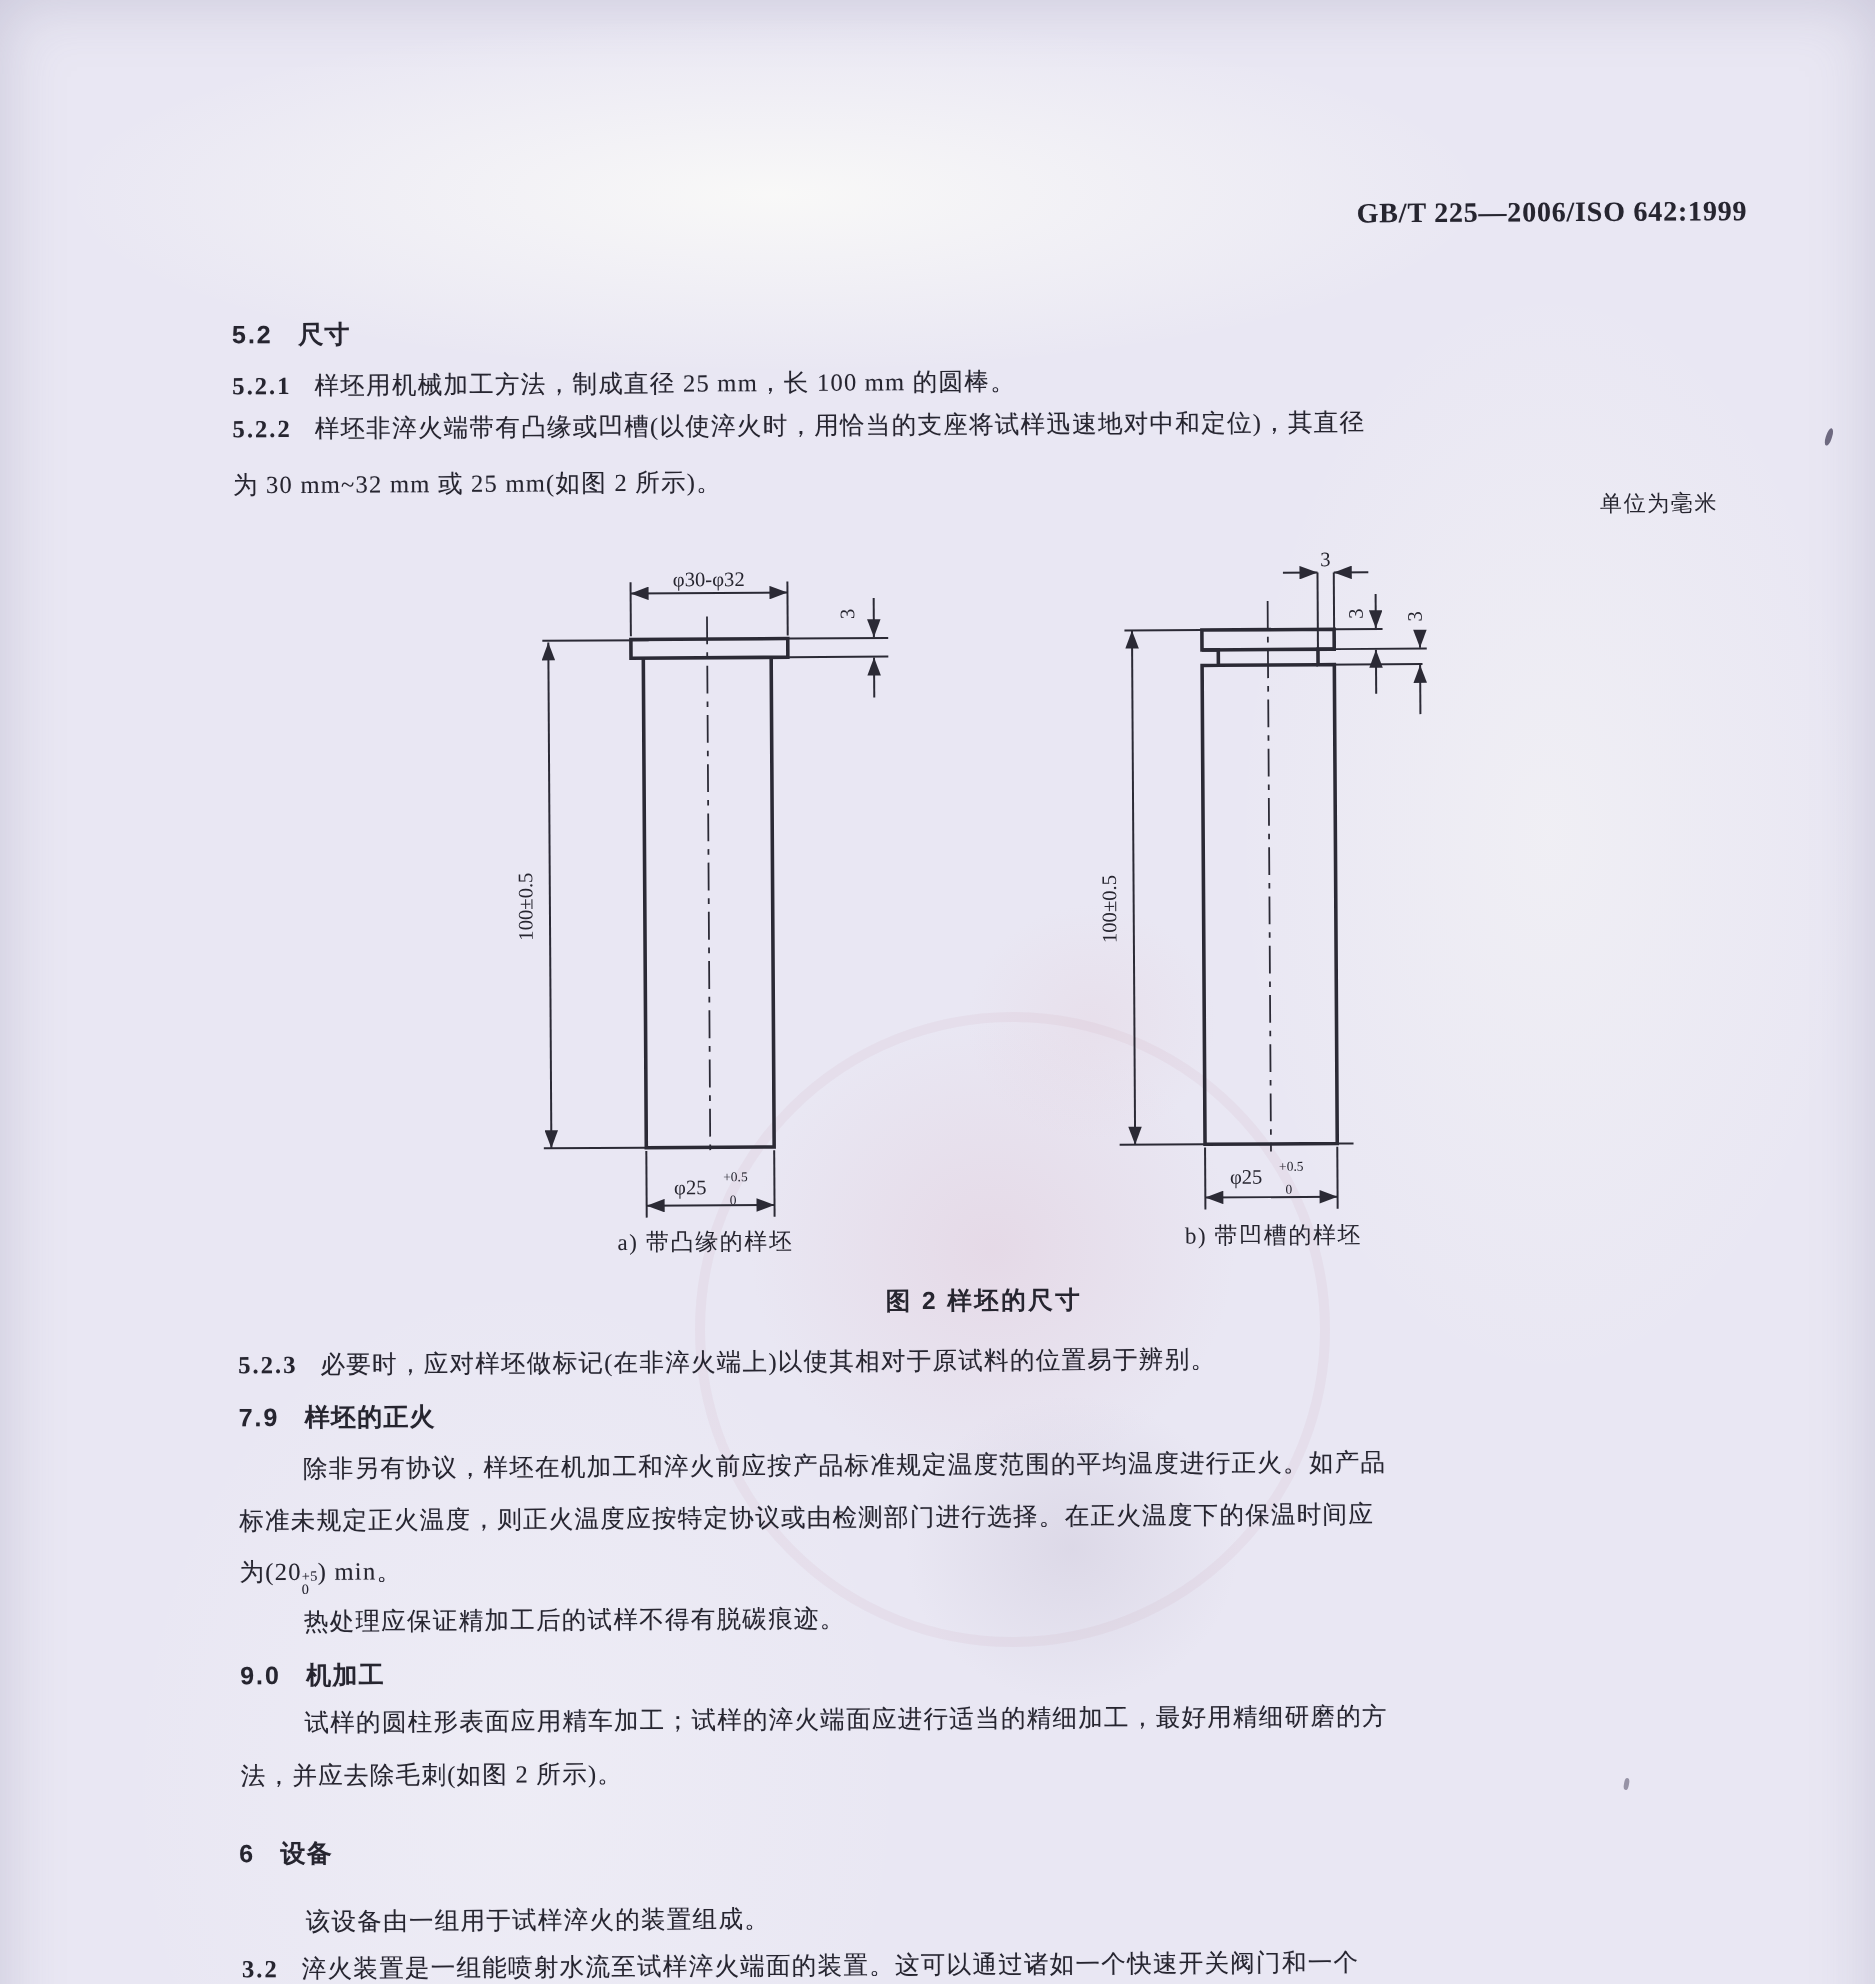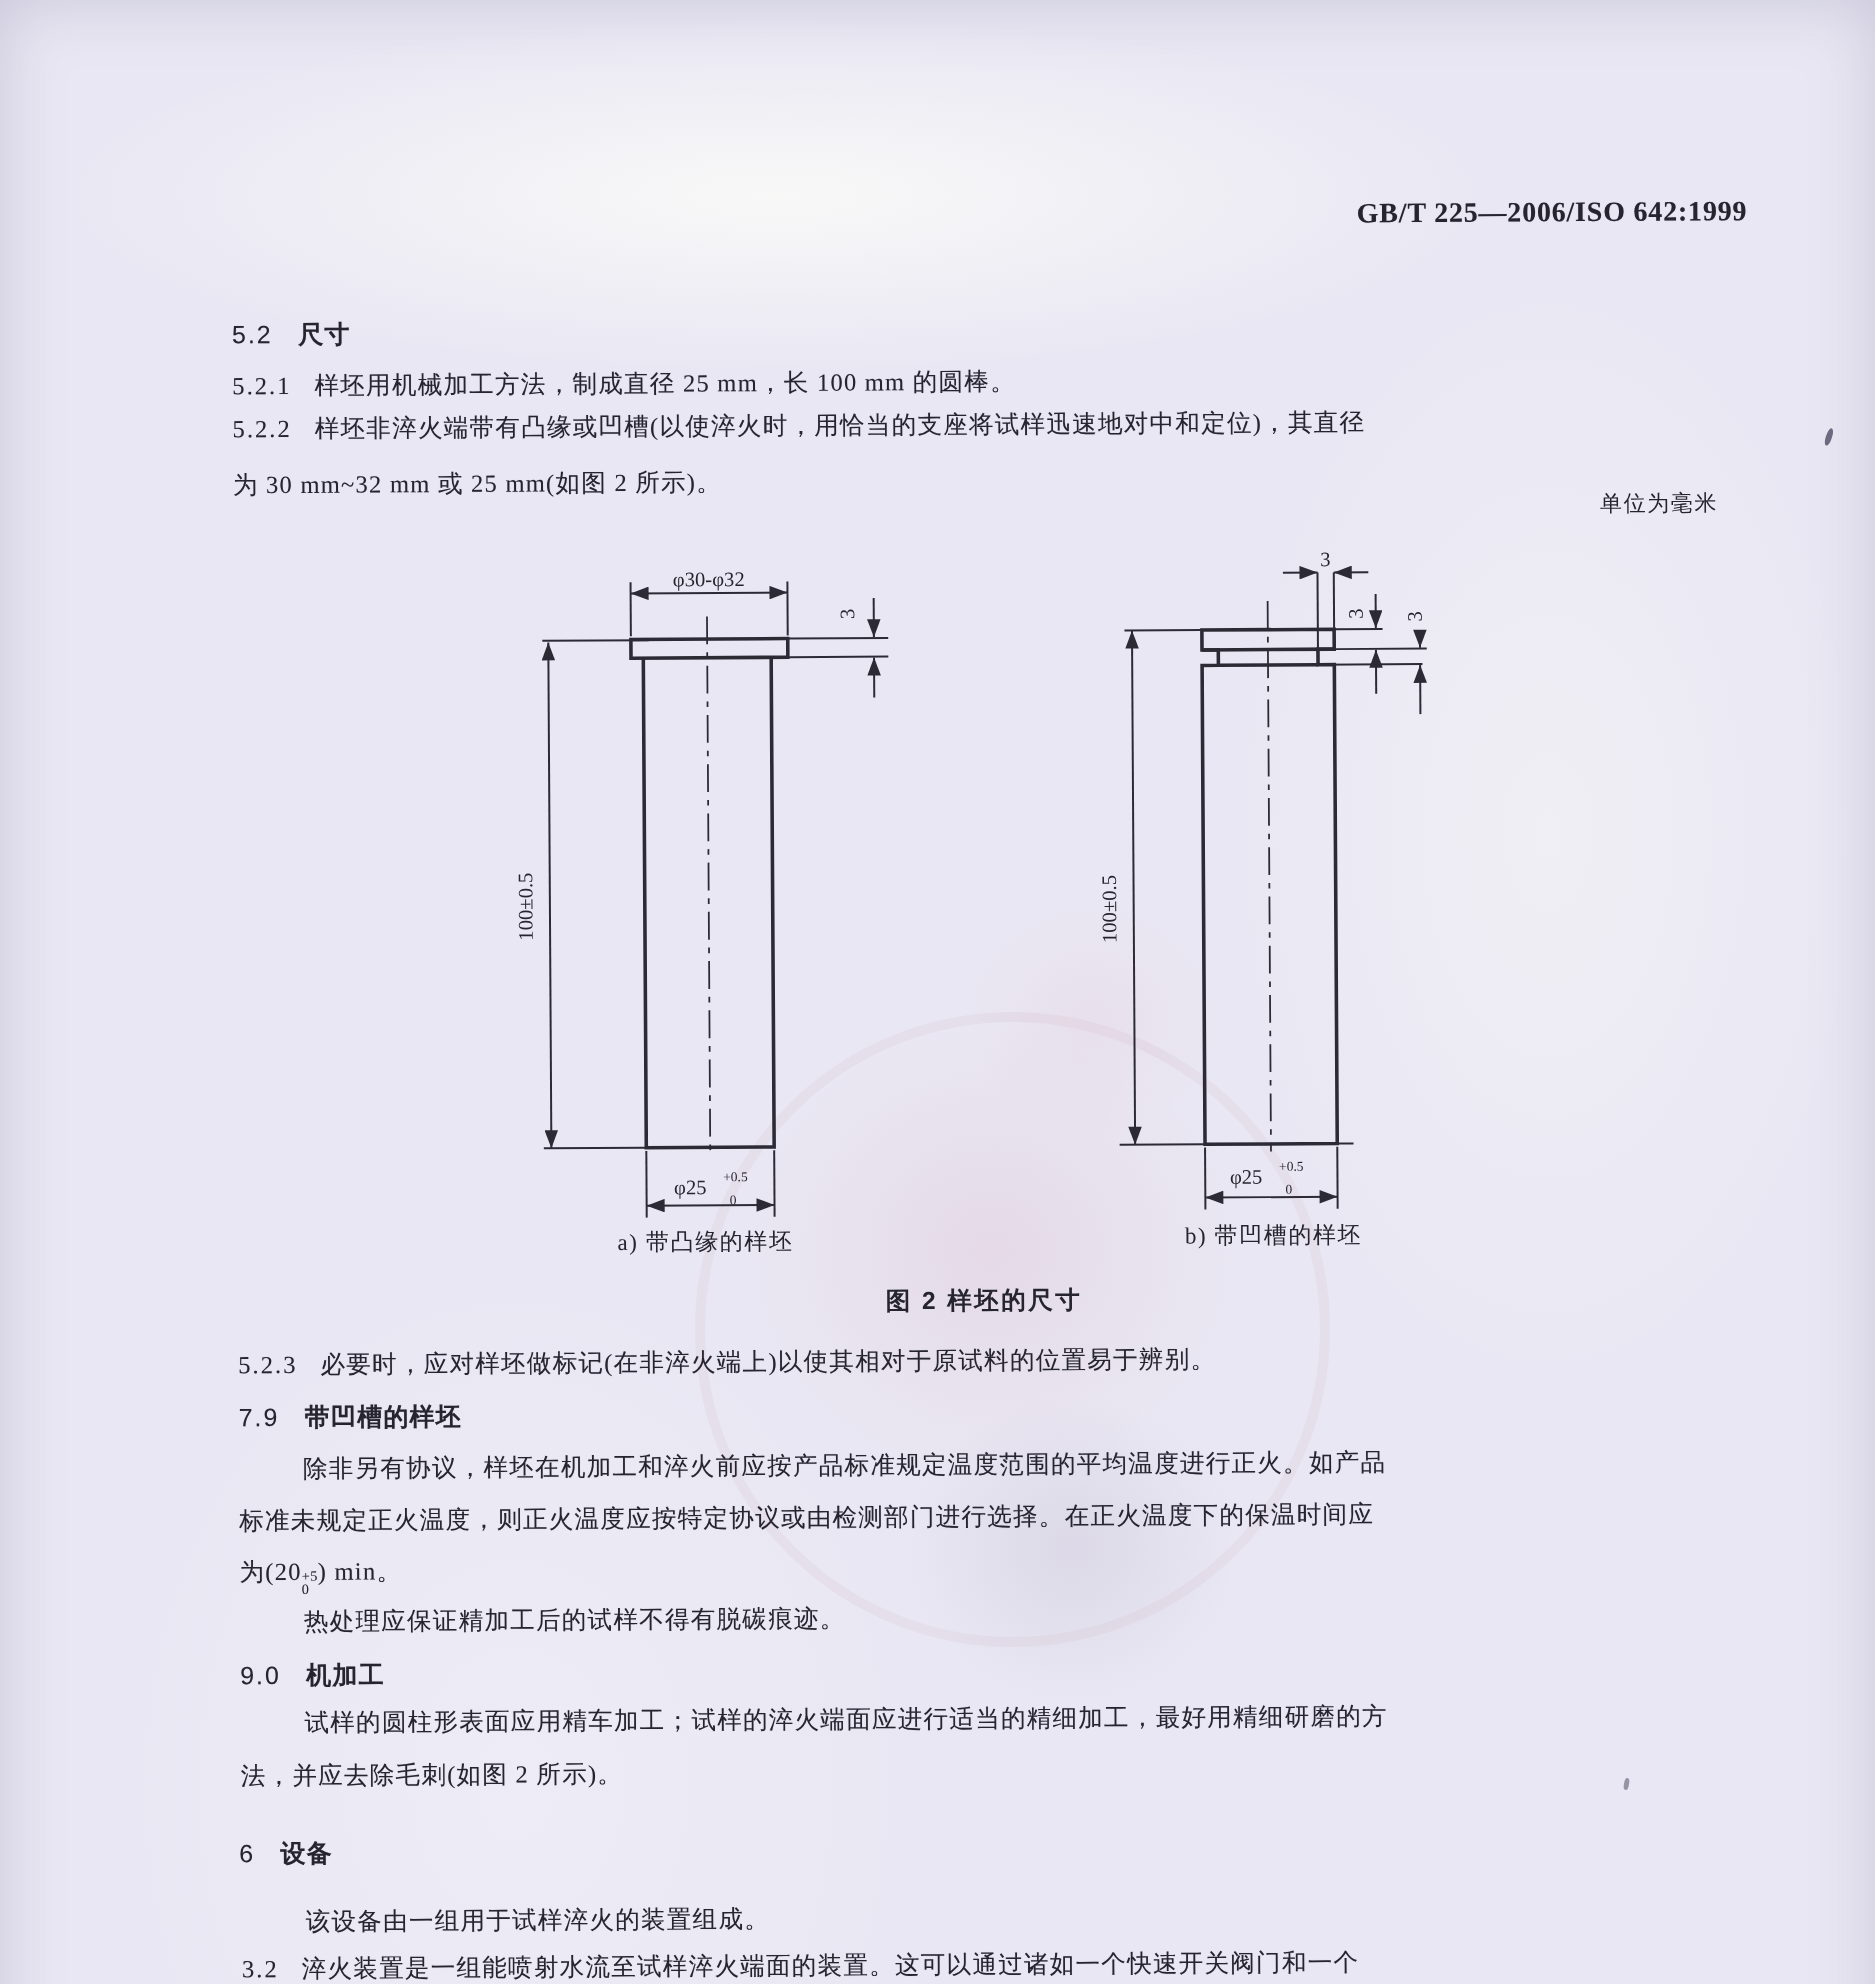--- a/index.html
+++ b/index.html
@@ -9,21 +9,21 @@
     background-color:#e9e7f3;
     overflow:hidden;
     box-shadow: inset 0 0 64px rgba(120,115,150,.28);
     font-family:"Liberation Serif","DejaVu Serif",serif;
     color:#26252f;
   }
   .patch,.stain{position:absolute;pointer-events:none;}
   .content{position:absolute;left:0;top:0;width:100%;height:100%;transform:rotate(-0.35deg);transform-origin:50% 50%;}
   .line{position:absolute;white-space:nowrap;font-size:24.6px;letter-spacing:1.2px;color:#26252f;
         text-shadow:0 0 0.8px rgba(40,40,70,.25);}
-  .line .num{font-weight:normal;margin-right:23px;letter-spacing:2px;}
+  .line .num{font-weight:bold;margin-right:23px;letter-spacing:2px;}
   .heading{font-family:"Liberation Sans","DejaVu Sans",sans-serif;font-weight:bold;font-size:25px;}
   .heading .num{margin-right:25.4px;}
   .hdr{position:absolute;left:1159px;top:200px;width:595px;text-align:right;
        font-size:28px;font-weight:bold;letter-spacing:0.8px;text-shadow:0 0 0.8px rgba(30,30,60,.3);}
   .unit{position:absolute;left:1485px;top:493px;width:238px;text-align:right;font-size:22px;letter-spacing:1.6px;}
   .cap{position:absolute;width:318px;text-align:center;font-size:23px;letter-spacing:1.6px;}
   .figtitle{position:absolute;left:746px;top:1284px;width:476px;text-align:center;
             font-family:"Liberation Sans","DejaVu Sans",sans-serif;font-weight:bold;font-size:24.6px;letter-spacing:2.4px;}
   .stack{display:inline-flex;flex-direction:column;align-items:flex-start;vertical-align:-0.8px;
          font-size:14.3px;line-height:.95;letter-spacing:0.4px;}
@@ -133,21 +133,21 @@
         <text class="tol" x="3240" y="3012">0</text>
       </g>
     </svg>
 
     <div class="cap" style="left:547px;top:1225px">a)  带凸缘的样坯</div>
     <div class="cap" style="left:1115px;top:1222px">b)  带凹槽的样坯</div>
     <div class="figtitle">图 2  样坯的尺寸</div>
 
     <div class="line" style="left:238px;top:1344px"><span class="num">5.2.3</span><span>必要时，应对样坯做标记(在非淬火端上)以使其相对于原试料的位置易于辨别。</span></div>
 
-    <div class="line heading" style="left:238px;top:1397px"><span class="num">7.9</span><span>带凹槽的样坯</span></div>
+    <div class="line heading" style="left:238px;top:1397px"><span class="num">7.9</span><span>样坯的正火</span></div>
 
     <div class="line" style="left:302px;top:1448px"><span>除非另有协议，样坯在机加工和淬火前应按产品标准规定温度范围的平均温度进行正火。如产品</span></div>
     <div class="line" style="left:238px;top:1500px"><span>标准未规定正火温度，则正火温度应按特定协议或由检测部门进行选择。在正火温度下的保温时间应</span></div>
     <div class="line" style="left:238px;top:1551px"><span>为(20</span><span class="stack">
           <span>+5</span>
           <span>0</span>
         </span><span>) min。</span></div>
     <div class="line" style="left:302px;top:1601px"><span>热处理应保证精加工后的试样不得有脱碳痕迹。</span></div>
 
     <div class="line heading" style="left:238px;top:1655px"><span class="num">9.0</span><span>机加工</span></div>

